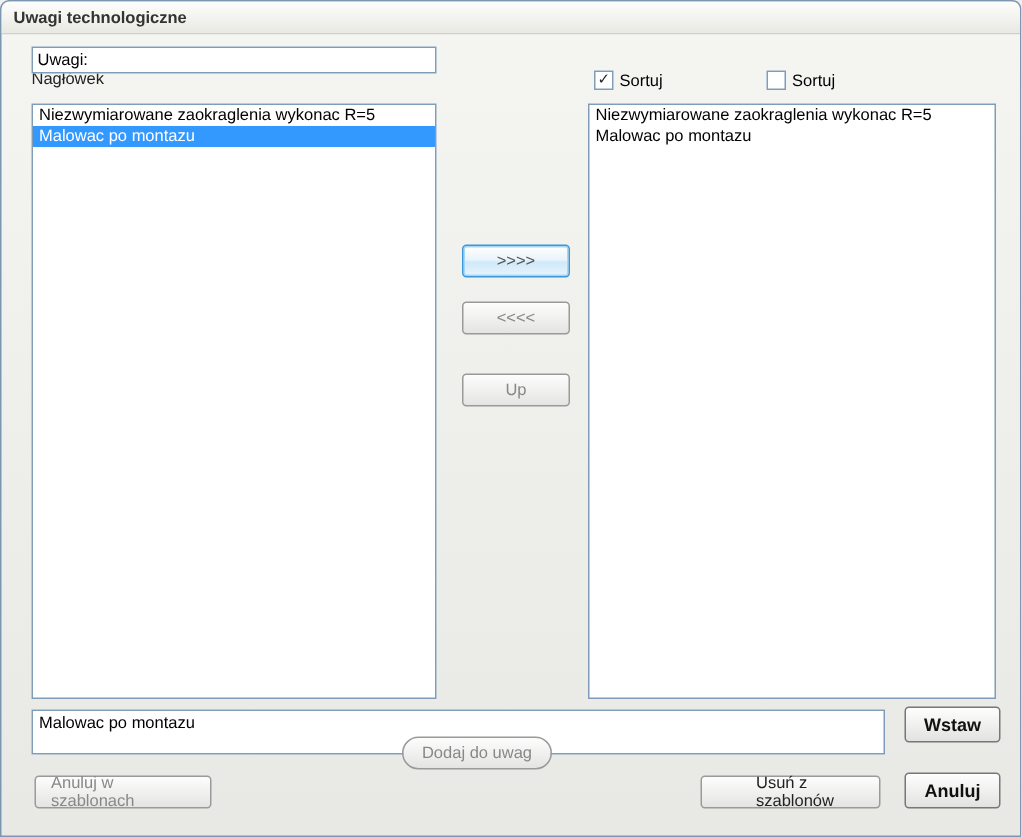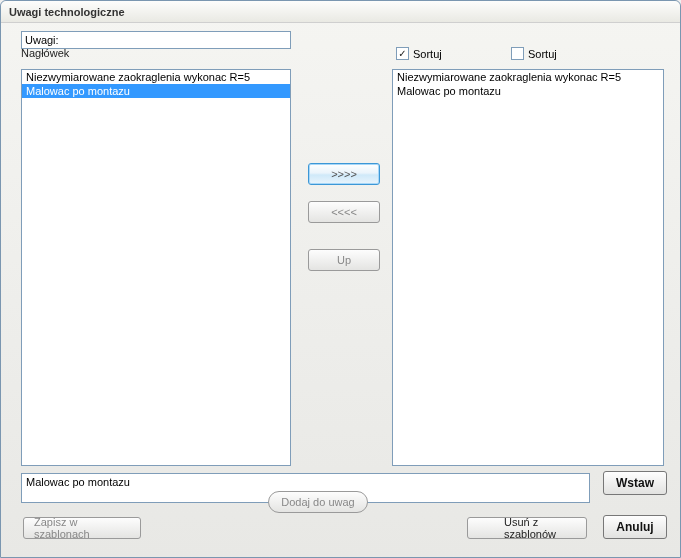--- a/index.html
+++ b/index.html
@@ -135,21 +135,21 @@
         <div class="item">Niezwymiarowane zaokraglenia wykonac R=5</div>
         <div class="item">Malowac po montazu</div>
       </div>
 
     <div class="mid-btn active mid1">&gt;&gt;&gt;&gt;</div>
     <div class="mid-btn mid2">&lt;&lt;&lt;&lt;</div>
     <div class="mid-btn mid3">Up</div>
 
     <textarea class="edit-box" id="edit-box" style="">Malowac po montazu</textarea>
 
-    <div class="bottom-btn btn-save">Zapisz w szablonach</div>
+    <div class="bottom-btn btn-save">Anuluj w szablonach</div>
     <div class="bottom-btn btn-add">Dodaj do uwag</div>
     <div class="bottom-btn enabled btn-remove">Usuń z szablonów</div>
 
     <div class="main-btn btn-cancel">Anuluj</div>
     <div class="main-btn btn-insert">Wstaw</div>
 
   </div>
 </div>
 
 </body></html>

